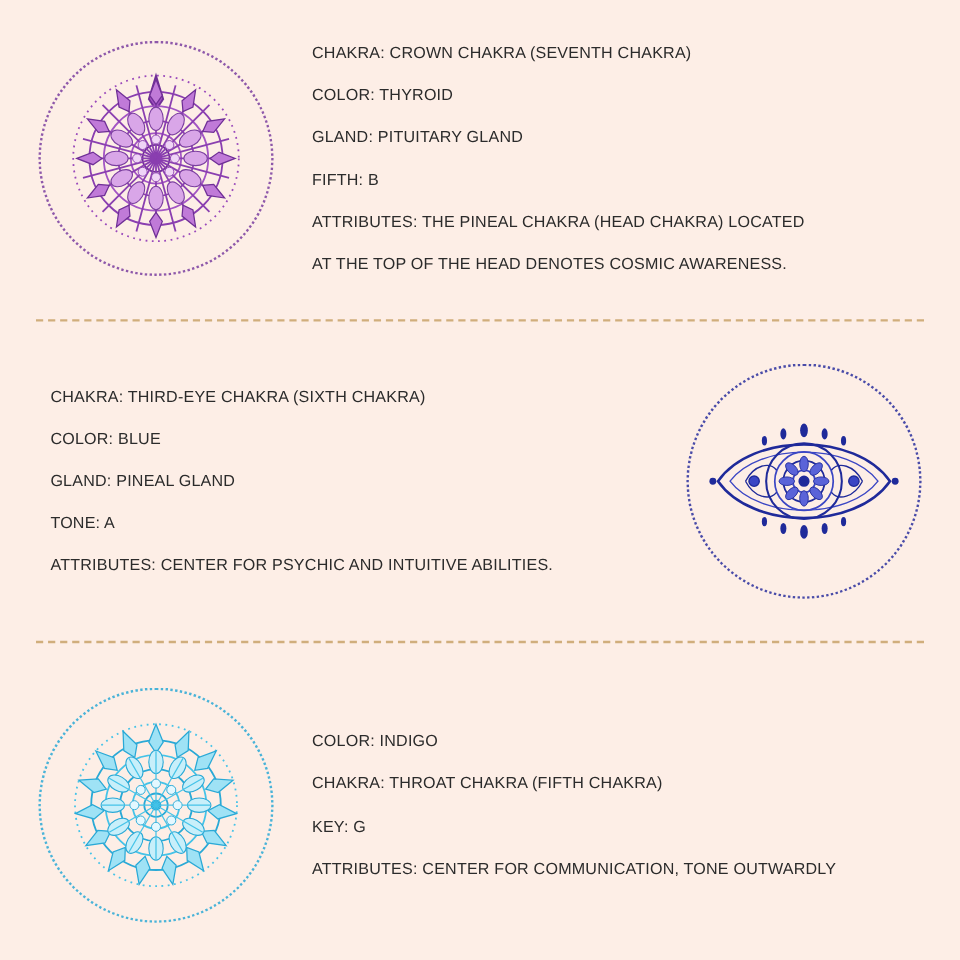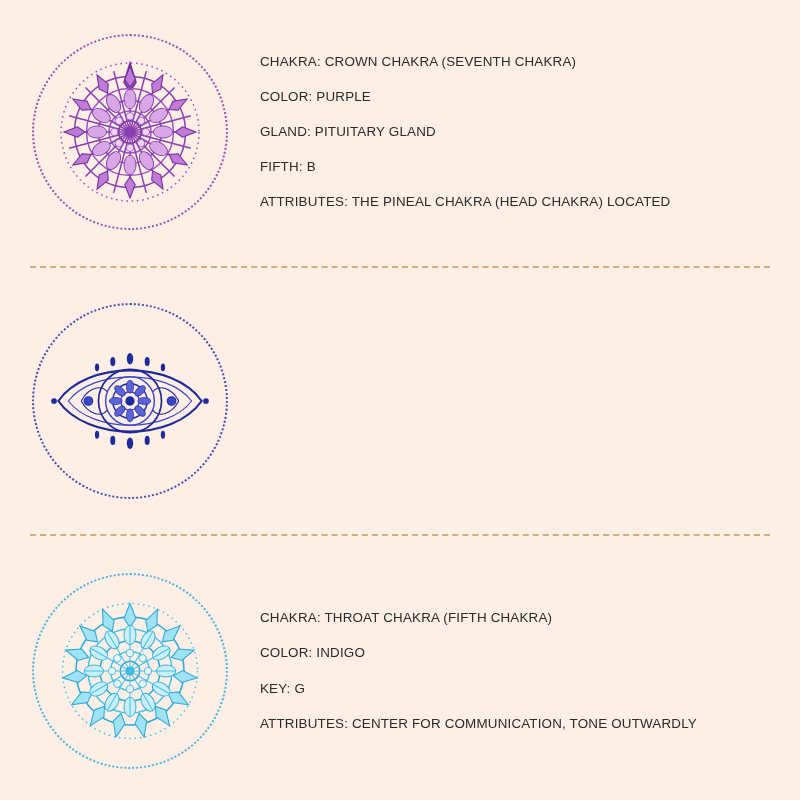--- a/index.html
+++ b/index.html
@@ -203,31 +203,39 @@
                 <circle cx="100" cy="79" r="5" transform="rotate(315 100 100)"></circle>
               </g>
             </g>
           </g>
         </svg>
       </div>
     </div>
 
     <div class="text-cell">
       <p class="line">CHAKRA: CROWN CHAKRA (SEVENTH CHAKRA)</p>
-      <p class="line">COLOR: PURPLE</p>
+      <p class="line">COLOR: THYROID</p>
       <p class="line">GLAND: PITUITARY GLAND</p>
       <p class="line">FIFTH: B</p>
       <p class="line">ATTRIBUTES: THE PINEAL CHAKRA (HEAD CHAKRA) LOCATED</p>
+      <p class="line">AT THE TOP OF THE HEAD DENOTES COSMIC AWARENESS.</p>
     </div>
   </div>
 
   <div class="divider" id="div-1"></div>
 
   <div class="section right-art" id="sec-third">
 
+    <div class="text-cell" style="padding-left:42px;padding-right:0;">
+      <p class="line">CHAKRA: THIRD-EYE CHAKRA (SIXTH CHAKRA)</p>
+      <p class="line">COLOR: BLUE</p>
+      <p class="line">GLAND: PINEAL GLAND</p>
+      <p class="line">TONE: A</p>
+      <p class="line">ATTRIBUTES: CENTER FOR PSYCHIC AND INTUITIVE ABILITIES.</p>
+    </div>
 
     <div class="art-cell">
       <div class="medallion">
         <div class="dotted-ring ring-blue"></div>
         <svg class="mandala wide" viewBox="0 0 240 150">
           <g stroke="#1f2a9a" fill="none" stroke-width="2">
 
             <path d="M20 75 C 60 18, 180 18, 220 75 C 180 132, 60 132, 20 75 Z" stroke="#1f2a9a" stroke-width="3"></path>
             <path d="M34 75 C 68 30, 172 30, 206 75 C 172 120, 68 120, 34 75 Z" stroke="#3b46c4" stroke-width="1.6"></path>
 
@@ -347,20 +355,20 @@
               <circle cx="100" cy="76" r="5" transform="rotate(225 100 100)"></circle>
               <circle cx="100" cy="76" r="5" transform="rotate(270 100 100)"></circle>
               <circle cx="100" cy="76" r="5" transform="rotate(315 100 100)"></circle>
             </g>
           </g>
         </svg>
       </div>
     </div>
 
     <div class="text-cell">
+      <p class="line">COLOR: INDIGO</p>
       <p class="line">CHAKRA: THROAT CHAKRA (FIFTH CHAKRA)</p>
-      <p class="line">COLOR: INDIGO</p>
       <p class="line">KEY: G</p>
       <p class="line">ATTRIBUTES: CENTER FOR COMMUNICATION, TONE OUTWARDLY</p>
     </div>
   </div>
 
 </div>
 
 </body></html>

